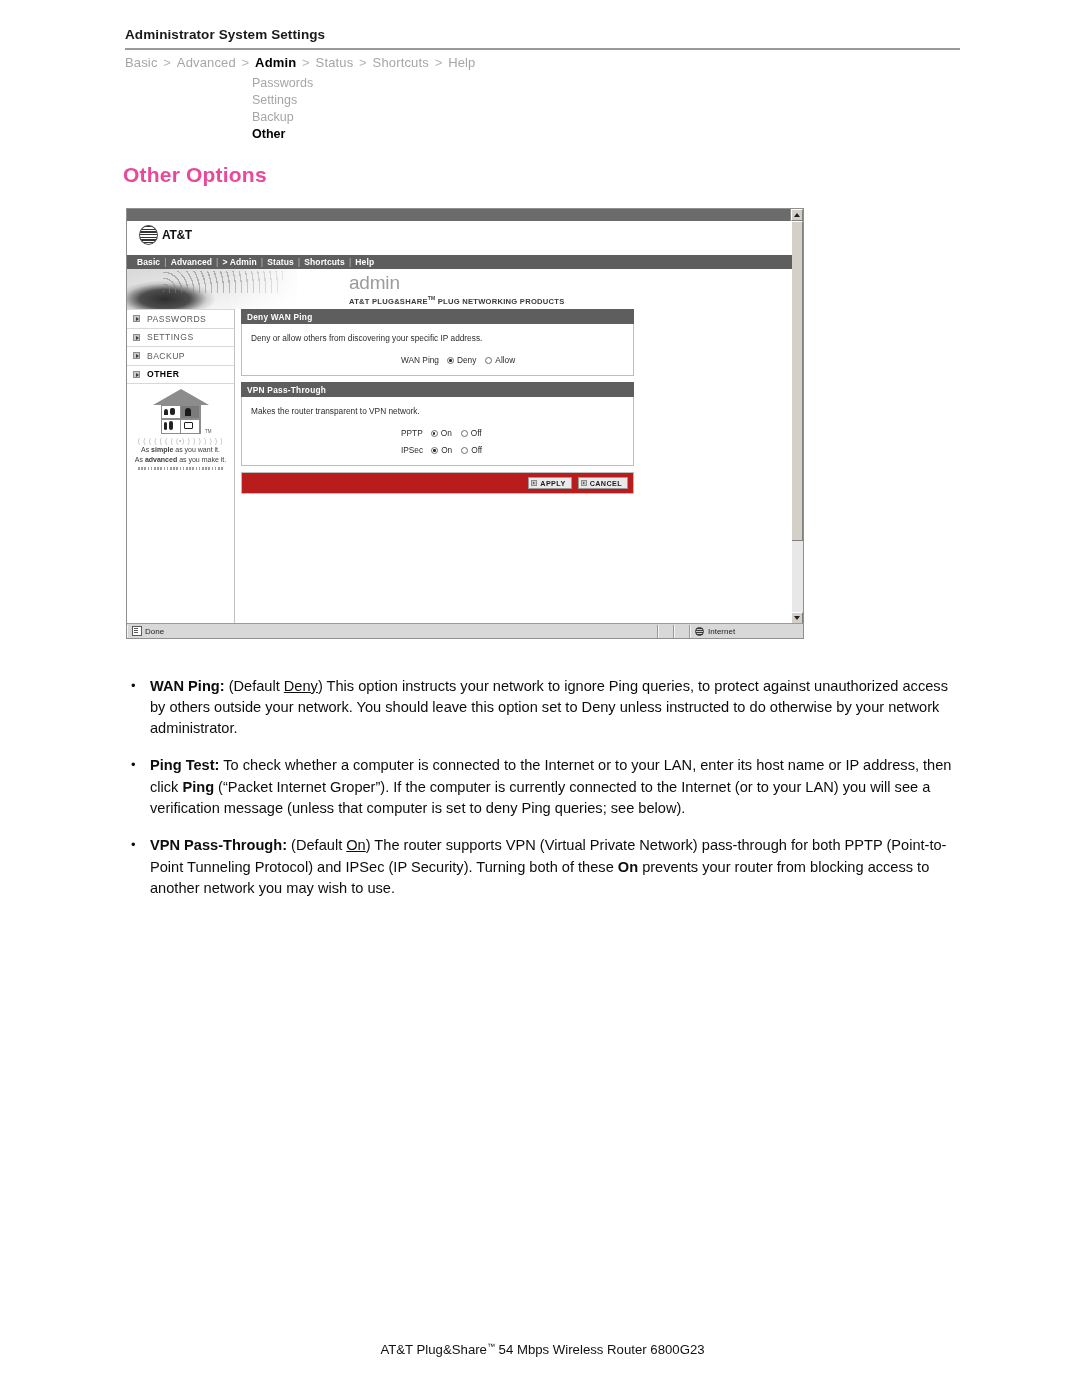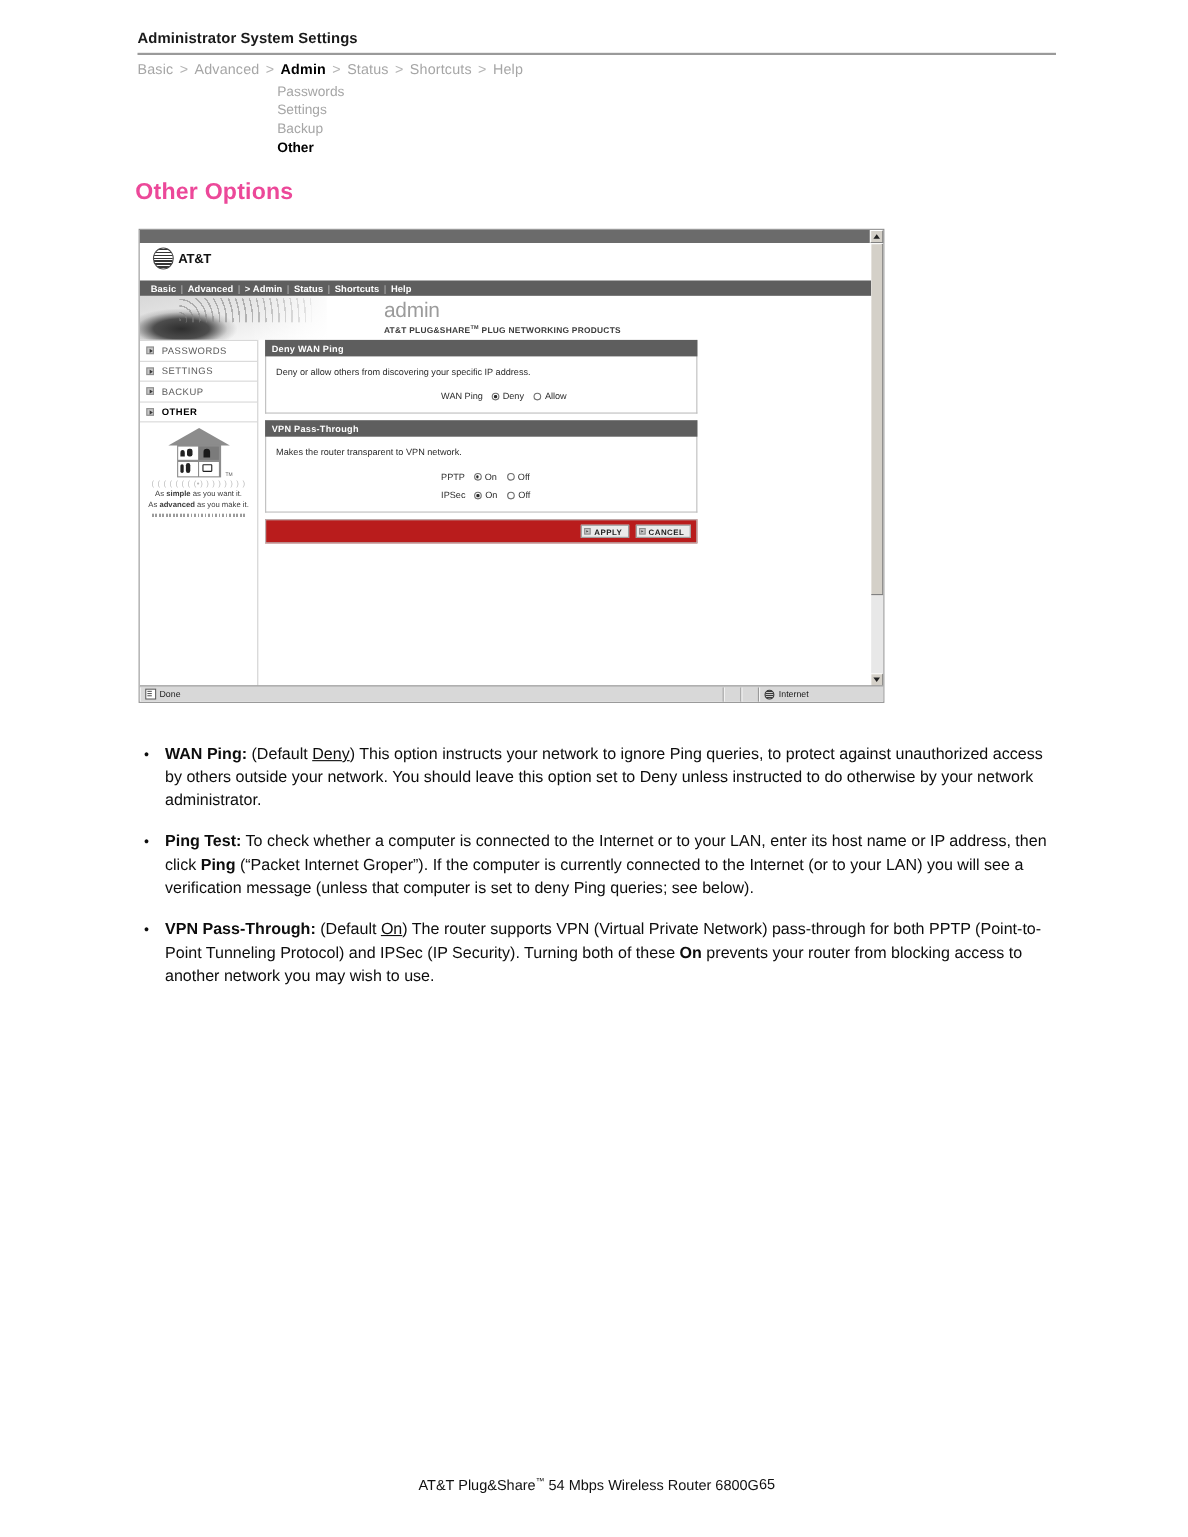--- a/index.html
+++ b/index.html
@@ -812,14 +812,14 @@
 <div class="body-list" id="body-list">
     <p class="bullet"><b>WAN Ping:</b> (Default <u>Deny</u>) This option instructs your network to ignore Ping queries, to protect against unauthorized access by others outside your network. You should leave this option set to Deny unless instructed to do otherwise by your network administrator.</p>
     <p class="bullet"><b>Ping Test:</b> To check whether a computer is connected to the Internet or to your LAN, enter its host name or IP address, then click <b>Ping</b> (“Packet Internet Groper”). If the computer is currently connected to the Internet (or to your LAN) you will see a verification message (unless that computer is set to deny Ping queries; see below).</p>
     <p class="bullet"><b>VPN Pass-Through:</b> (Default <u>On</u>) The router supports VPN (Virtual Private Network) pass-through for both PPTP (Point-to-Point Tunneling Protocol) and IPSec (IP Security). Turning both of these <b>On</b> prevents your router from blocking access to another network you may wish to use.</p>
   </div>
 
 <div class="footer">
   <div>
     <span>AT&amp;T Plug&amp;Share</span><sup>™</sup><span> 54 Mbps Wireless Router 6800G</span>
   </div>
-  <div>65</div>
+  <div>23</div>
 </div>
 
 </body></html>

